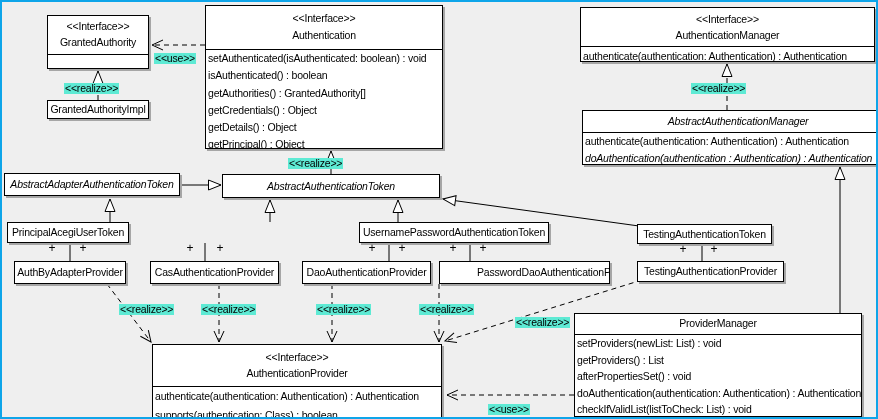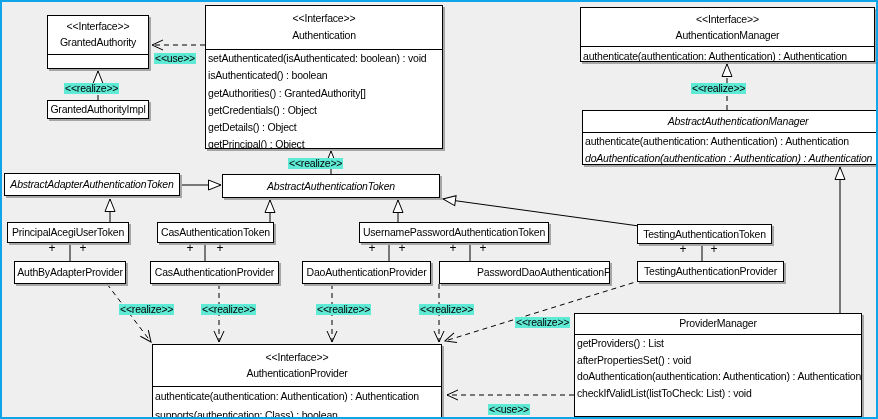--- a/index.html
+++ b/index.html
@@ -131,25 +131,20 @@
       <div class="cname abstract">AbstractAuthenticationToken</div>
     </div>
   </div>
 
   <div class="uml-box" style="left:5px;top:220px;width:122px;height:21px;">
     <div class="uml-head" style="line-height:19px;">
       <div class="cname">PrincipalAcegiUserToken</div>
     </div>
   </div>
 
-  <div class="uml-box" style="left:155px;top:220px;width:117px;height:21px;">
-    <div class="uml-head" style="line-height:19px;">
-      <div class="cname">CasAuthenticationToken</div>
-    </div>
-  </div>
 
   <div class="uml-box" style="left:357px;top:220px;width:190px;height:21px;">
     <div class="uml-head" style="line-height:19px;">
       <div class="cname">UsernamePasswordAuthenticationToken</div>
     </div>
   </div>
 
   <div class="uml-box" style="left:635px;top:222px;width:135px;height:20px;">
     <div class="uml-head" style="line-height:18px;">
       <div class="cname">TestingAuthenticationToken</div>
@@ -195,20 +190,21 @@
       <div class="m">authenticate(authentication: Authentication) : Authentication</div>
       <div class="m">supports(authentication: Class) : boolean</div>
     </div>
   </div>
 
   <div class="uml-box" style="left:572px;top:311px;width:288px;height:104px;">
     <div class="uml-head sep" style="height:20px;line-height:19px;">
       <div class="cname">ProviderManager</div>
     </div>
     <div class="uml-methods" style="line-height:16.6px;">
+      <div class="m">setProviders(newList: List) : void</div>
       <div class="m">getProviders() : List</div>
       <div class="m">afterPropertiesSet() : void</div>
       <div class="m">doAuthentication(authentication: Authentication) : Authentication</div>
       <div class="m">checkIfValidList(listToCheck: List) : void</div>
     </div>
   </div>
 
   <div class="edge-label" style="left:152px;top:51px;">&lt;&lt;use&gt;&gt;</div>
   <div class="edge-label" style="left:486px;top:402px;">&lt;&lt;use&gt;&gt;</div>
   <div class="edge-label" style="left:62px;top:81px;">&lt;&lt;realize&gt;&gt;</div>

